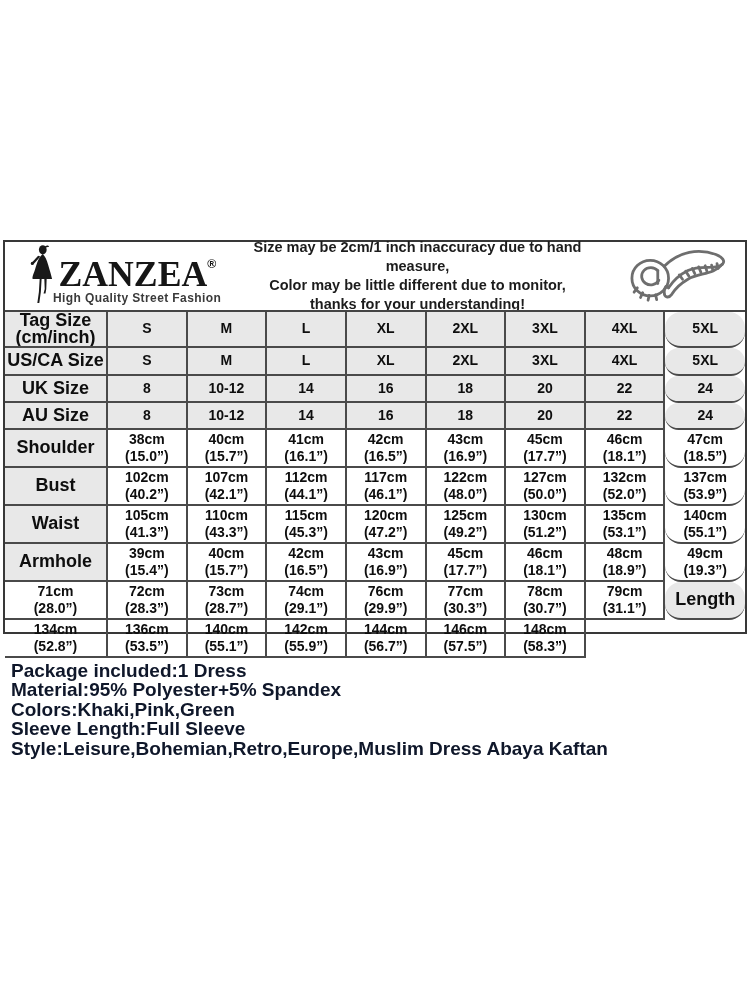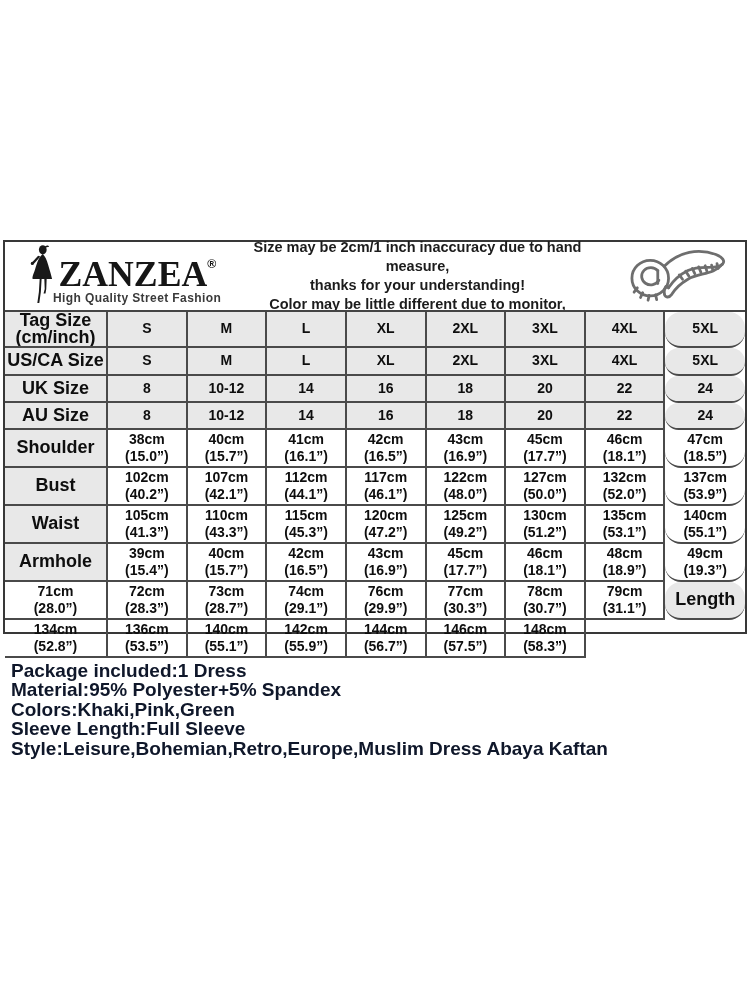--- a/index.html
+++ b/index.html
@@ -81,22 +81,22 @@
         <path d="M15,45 L14,62 L12,76 L14.5,76 L16.5,62 L17.5,45 Z" fill="#191919"></path>
         <path d="M21,45 L21.5,58 L20,64 L22.5,64 L23.5,58 L24,45 Z" fill="#191919"></path>
       </svg>
       <div class="logo-text">
         <div class="brand-row"><span>ZANZEA</span><span class="reg">®</span></div>
         <div class="tagline">High Quality Street Fashion</div>
       </div>
     </div>
     <div class="note">
       <div>Size may be 2cm/1 inch inaccuracy due to hand measure,</div>
+      <div>Color may be little different due to monitor,</div>
       <div>thanks for your understanding!</div>
-      <div>Color may be little different due to monitor,</div>
     </div>
     <div class="tape-wrap">
       <svg class="tape-icon" viewBox="0 0 104 54" fill="none" xmlns="http://www.w3.org/2000/svg" stroke="#6e6e6e" stroke-width="2.6" stroke-linecap="round" stroke-linejoin="round">
         <ellipse cx="29" cy="29" rx="17" ry="16.5"></ellipse>
         <path d="M36,22 a8.5,8 0 1 0 1,9"></path>
         <path d="M36,22 L36,34"></path>
         <path d="M17,38 l-3,4 M22,42.5 l-2,4.5 M28,45 l-1,4.5 M34,44.5 l1,4.5"></path>
         <path d="M42,18 C56,4 74,1 90,7 C96,9.5 99,13 96,16 C90,22 76,16 64,22 C56,26 50,32 46,38"></path>
         <path d="M96,16 C88,26 74,24 64,30 C58,33.5 52,39 49,44 C46,48 42,47 42,42 C42,38 44,34 46,38"></path>
         <path d="M56,26 l3,4 M62,22.5 l2.8,4.5 M68,20 l2.4,4.8 M74,18.5 l2,5 M80,17.5 l1.6,5 M86,17 l1.2,5 M91,15.5 l1,4.5"></path>

